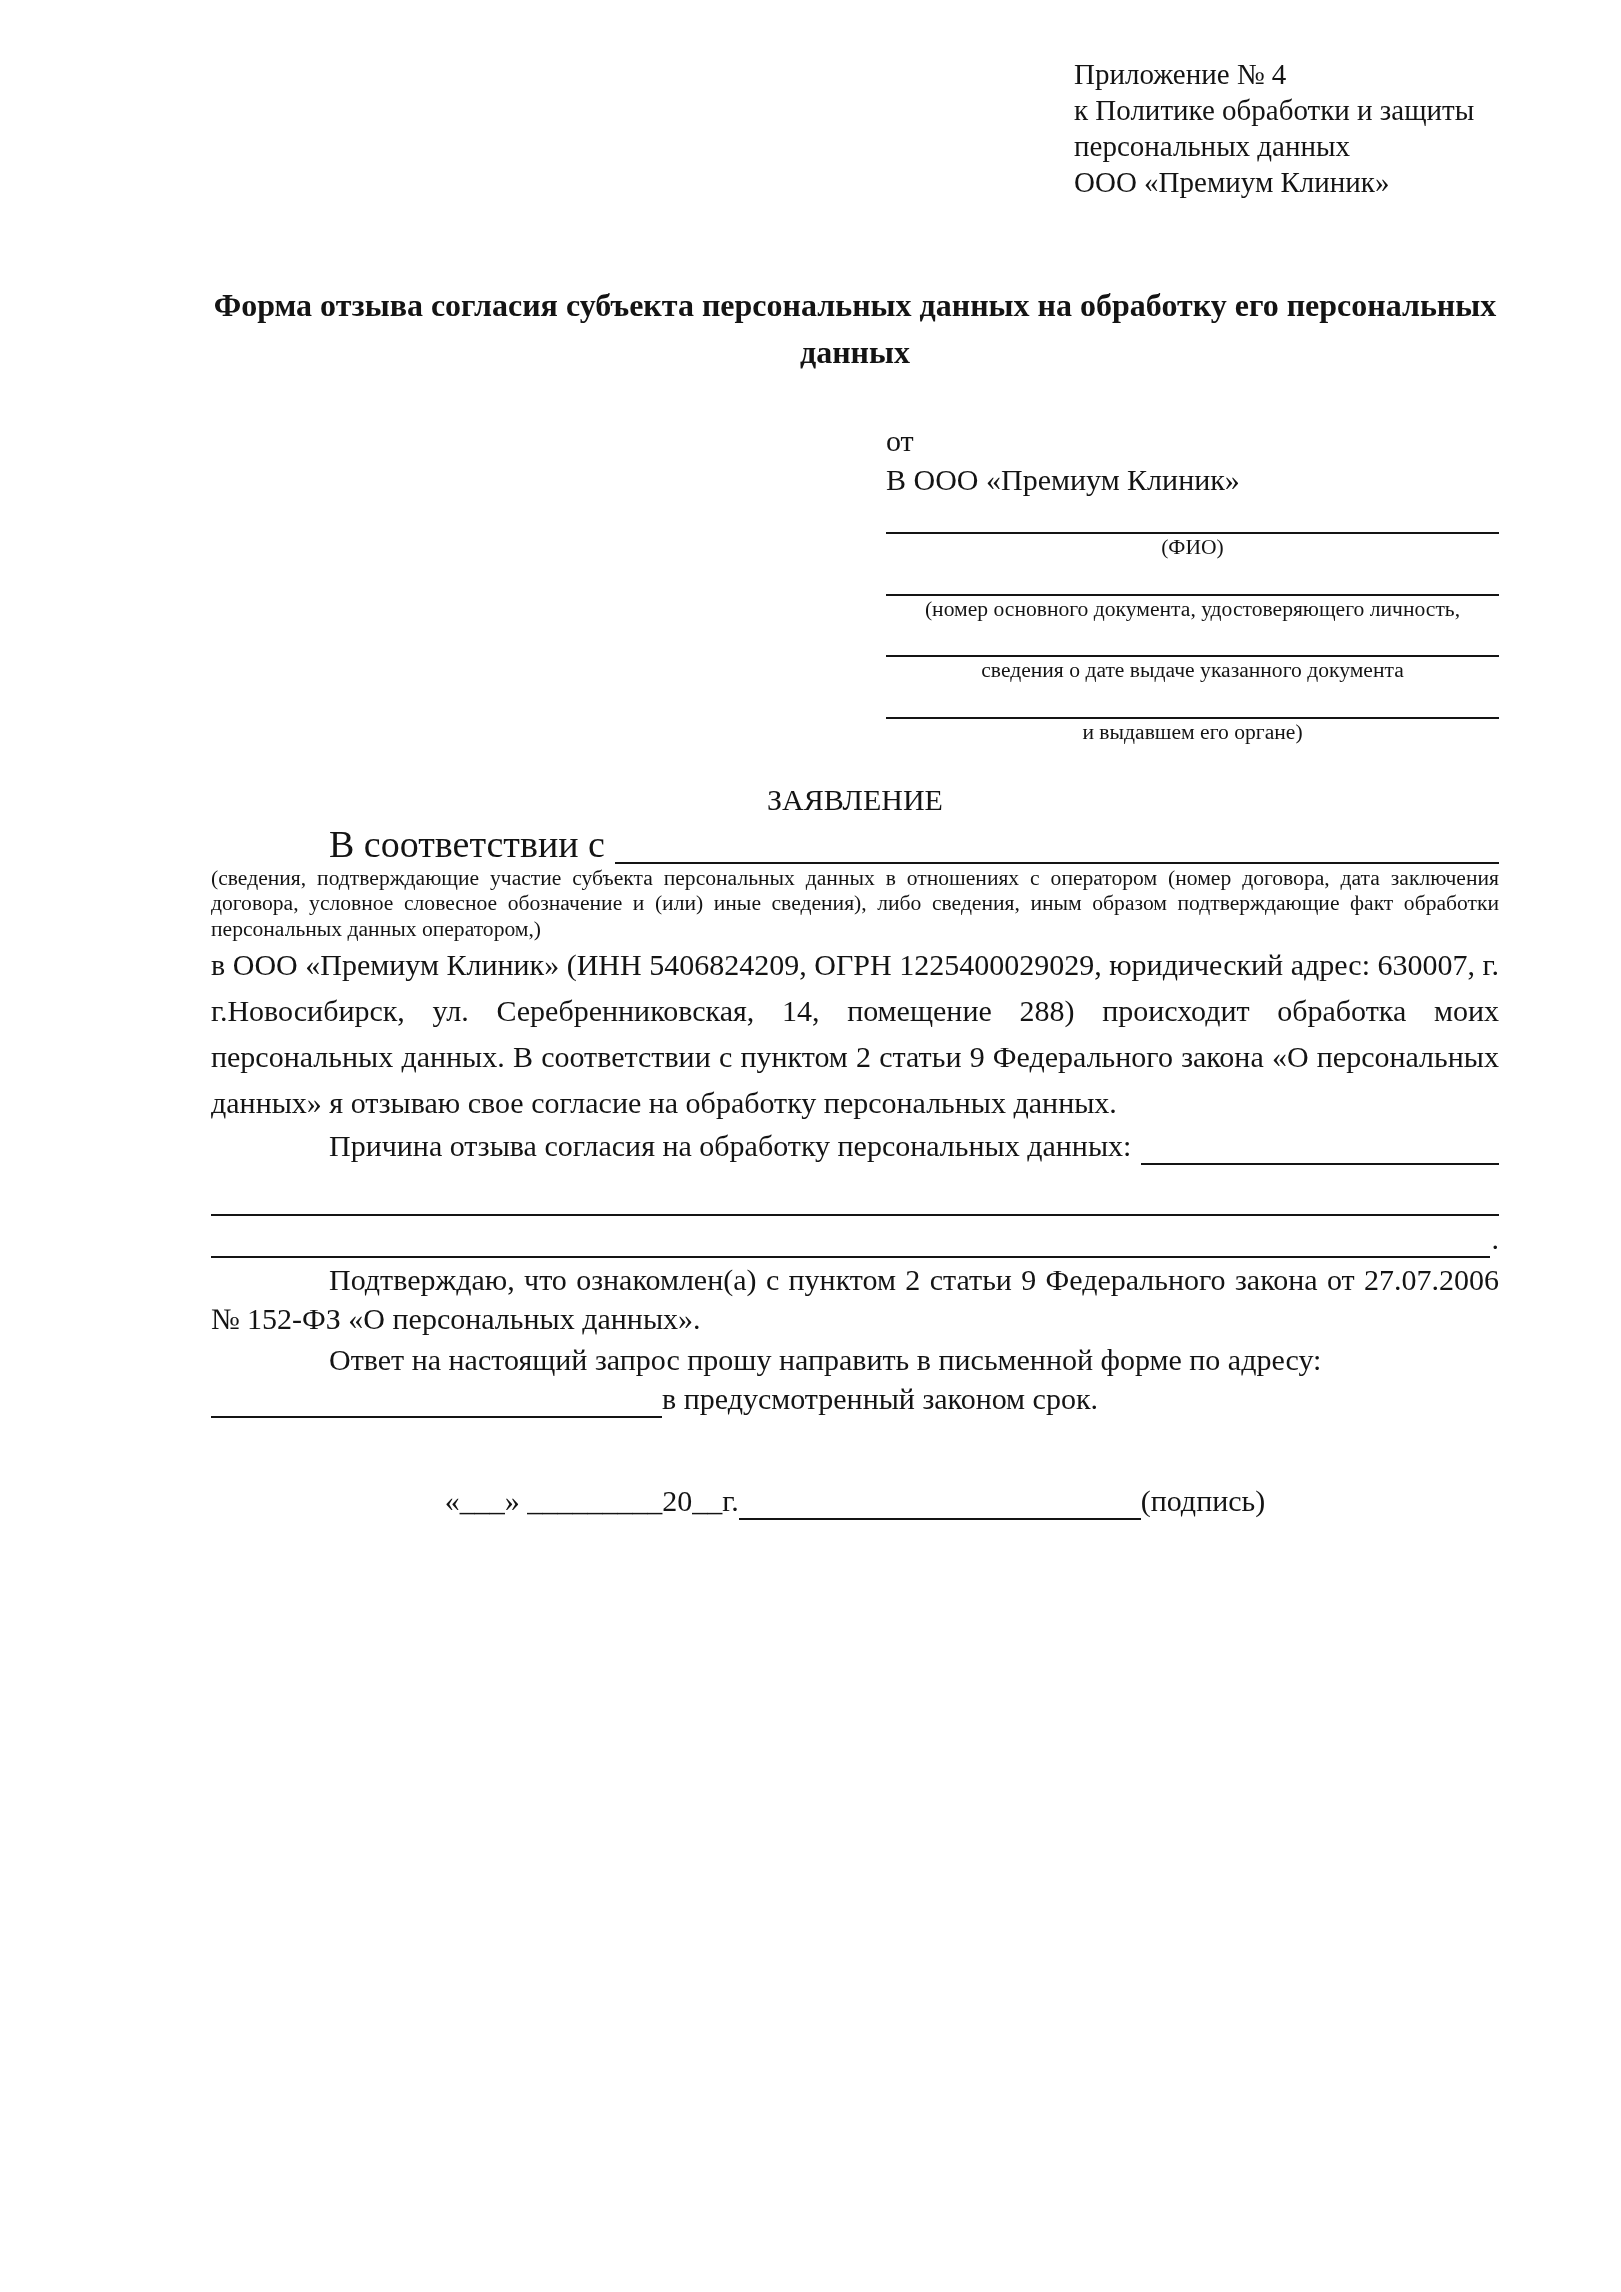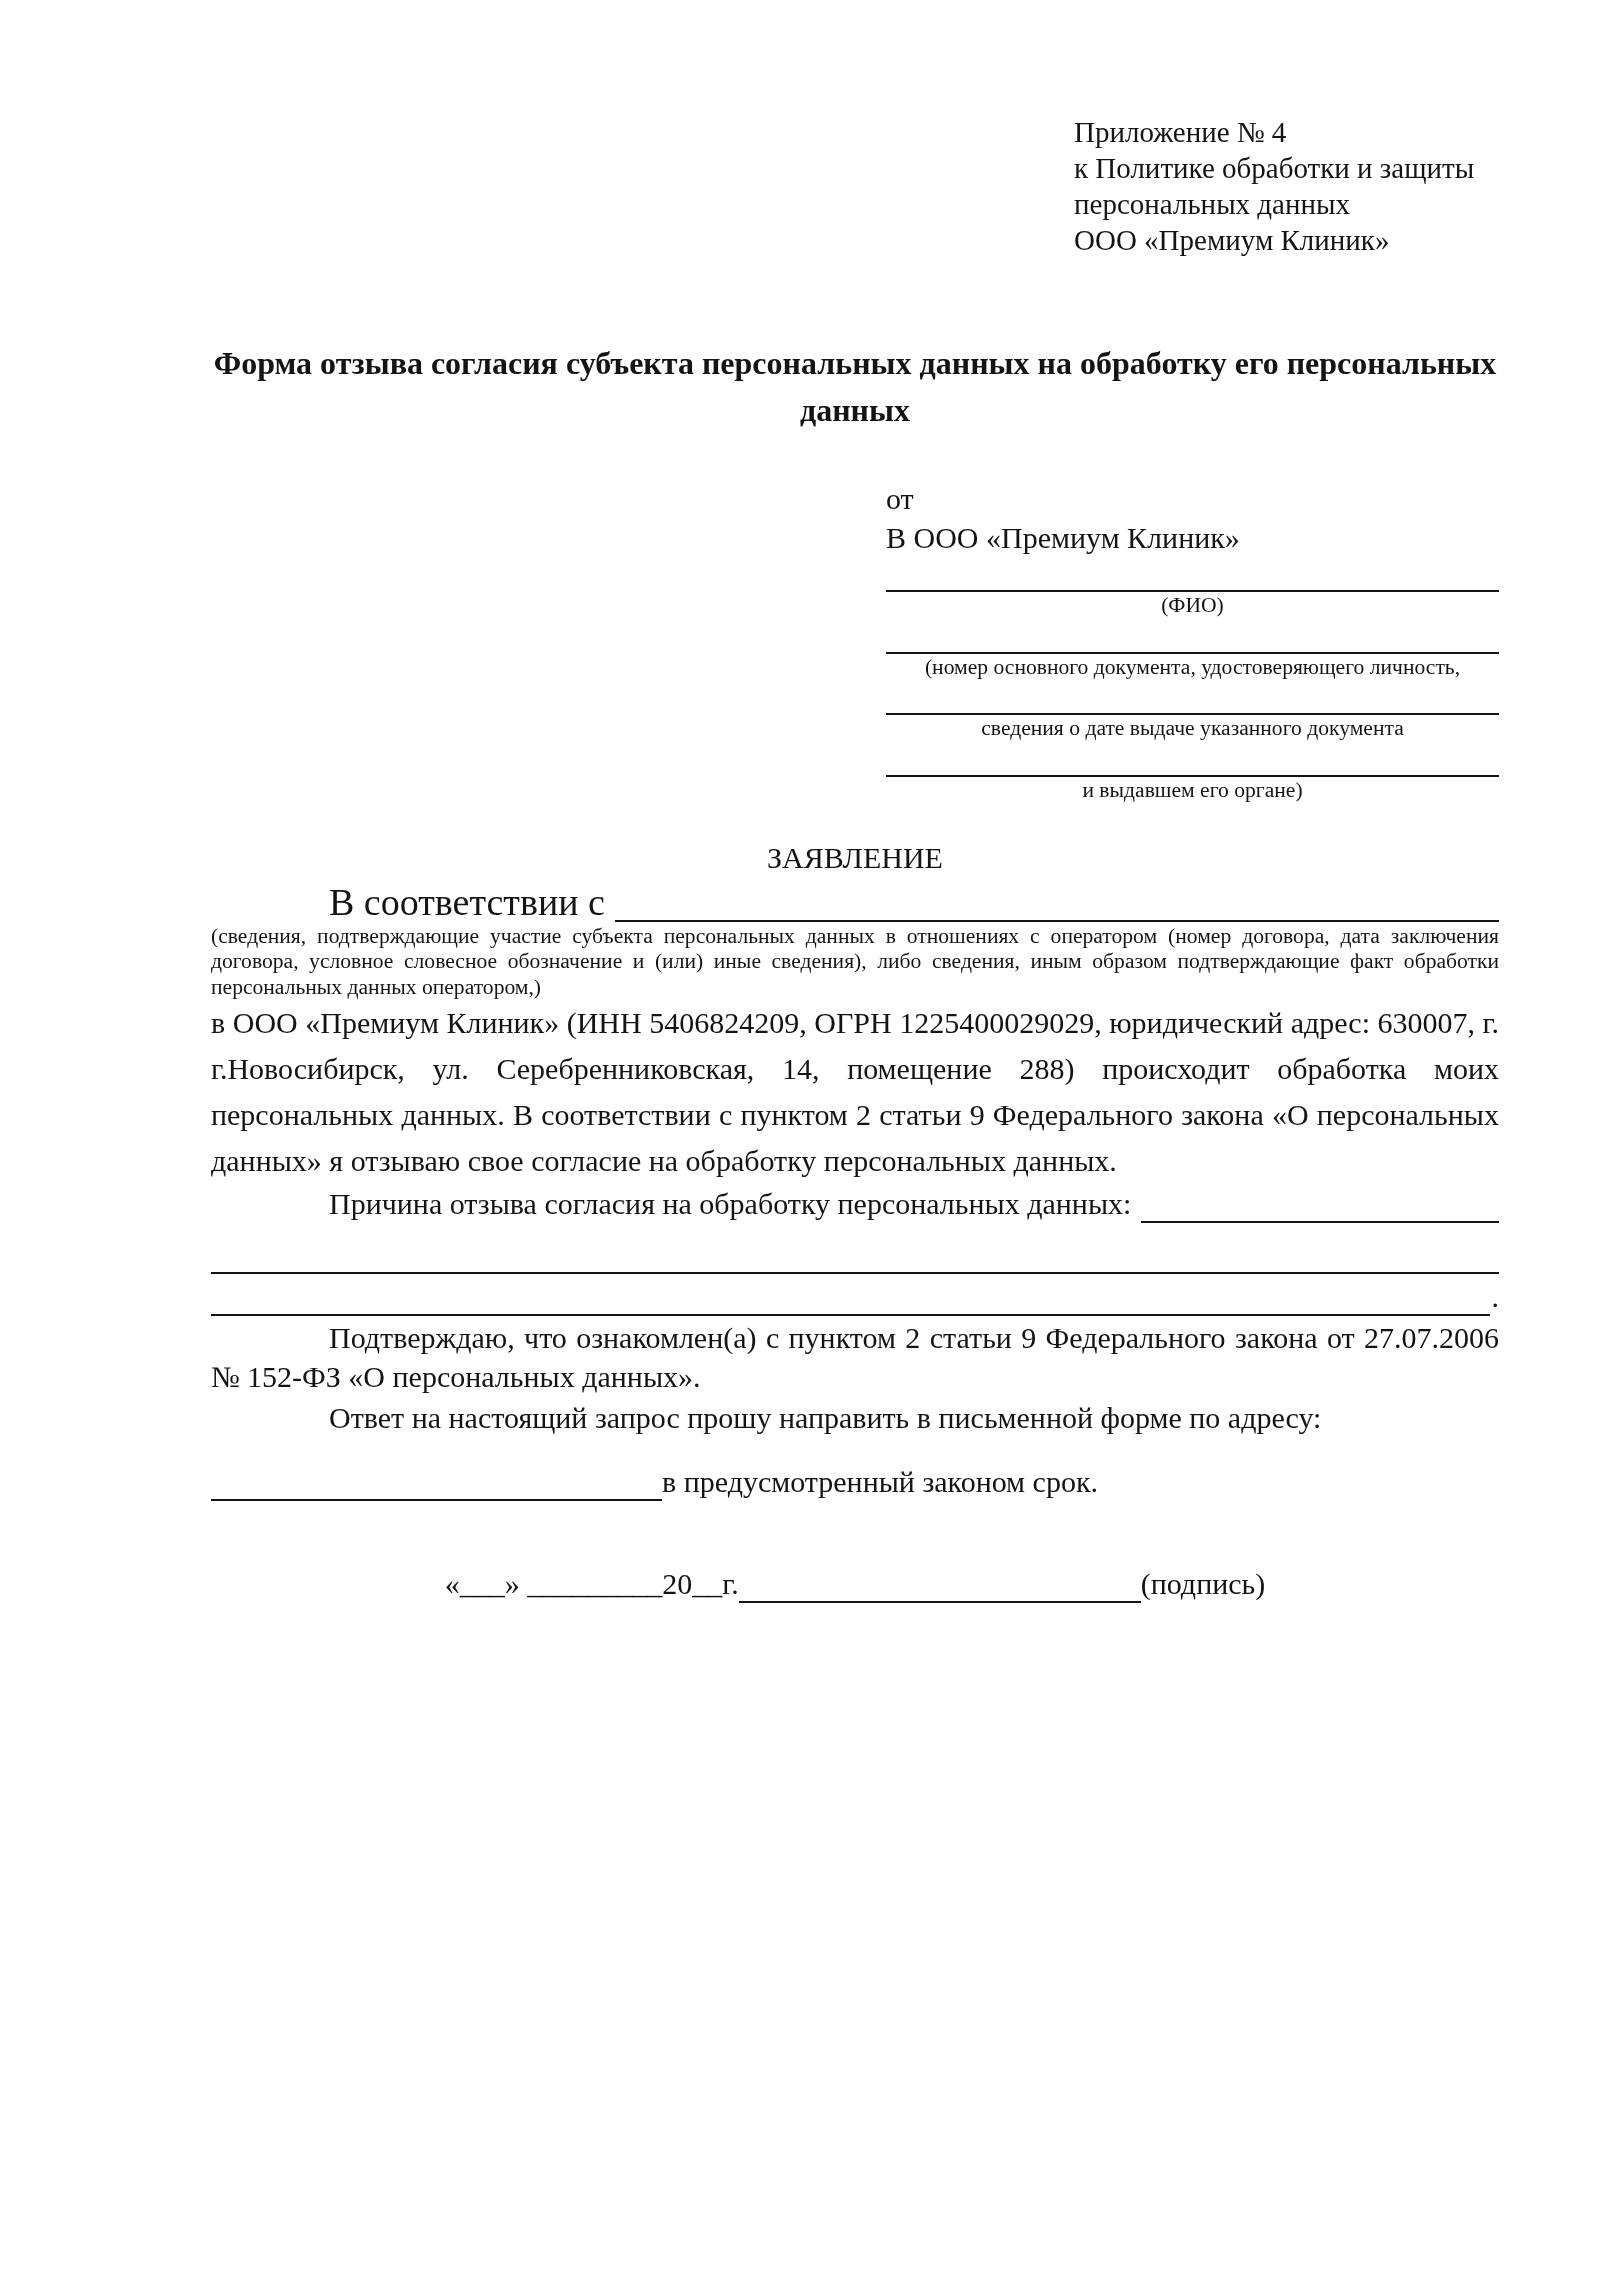--- a/index.html
+++ b/index.html
@@ -1,19 +1,19 @@
 <!DOCTYPE html>
 <html><head>
 <meta charset="utf-8">
 <style>
   html,body{margin:0;padding:0;background:#e8e8e8;}
   .page{
     width:1621px;height:2293px;background:#ffffff;color:#141414;
     font-family:"Liberation Serif","DejaVu Serif",serif;
-    box-sizing:border-box;padding:114px 122px 0 211px;
+    box-sizing:border-box;padding:56px 122px 0 211px;
     position:relative;overflow:hidden;margin:0 auto;
   }
   
   .appendix{margin-left:863px;font-size:29px;line-height:36px;}
   
   .doc-title{margin-top:82px;text-align:center;font-weight:bold;font-size:32px;line-height:47px;}
   
   .addressee{width:613px;margin-left:auto;margin-top:45px;font-size:30px;line-height:39px;}
   .write-row{border-bottom:2.9px solid #141414;}
   .addressee .write-row{height:33px;}
@@ -25,21 +25,21 @@
   .fill-line{flex:1 1 auto;border-bottom:2.9px solid #141414;margin-left:9.8px;}
   .footnote{font-size:21.6px;line-height:25.5px;text-align:justify;margin-top:2px;}
   .main-paragraph{font-size:30px;line-height:46px;text-align:justify;}
   .reason-row{display:flex;font-size:30px;line-height:39px;font-family:Liberation Serif, serif;}
   .reason-row .lead{padding-left:118px;white-space:nowrap;}
   .blank1{margin-top:15.7px;height:33px;}
   .blank2-row{display:flex;align-items:flex-end;font-size:30px;line-height:39px;}
   .blank2-row .fill-line{margin-left:0;height:40px;}
   .blank2-row .period{flex:0 0 auto;padding-left:2px;}
   .confirm-paragraph,.reply-paragraph{font-size:30px;line-height:39px;text-align:justify;text-indent:118px;margin-top:2px;}
-  .reply-line2{display:flex;align-items:flex-end;font-size:30px;line-height:39px;margin-top:25px;}
+  .reply-line2{display:flex;align-items:flex-end;font-size:30px;line-height:39px;}
   .write-seg{border-bottom:2.9px solid #141414;height:35px;}
   .reply-line2 .write-seg{width:451px;}
   
   .bottom-row{display:flex;justify-content:center;align-items:flex-end;margin-top:63px;font-size:30px;line-height:39px;}
   .sig-group{display:flex;align-items:flex-end;}
   .sig-group .write-seg{width:402px;}
 </style>
 </head>
 <body>
 

